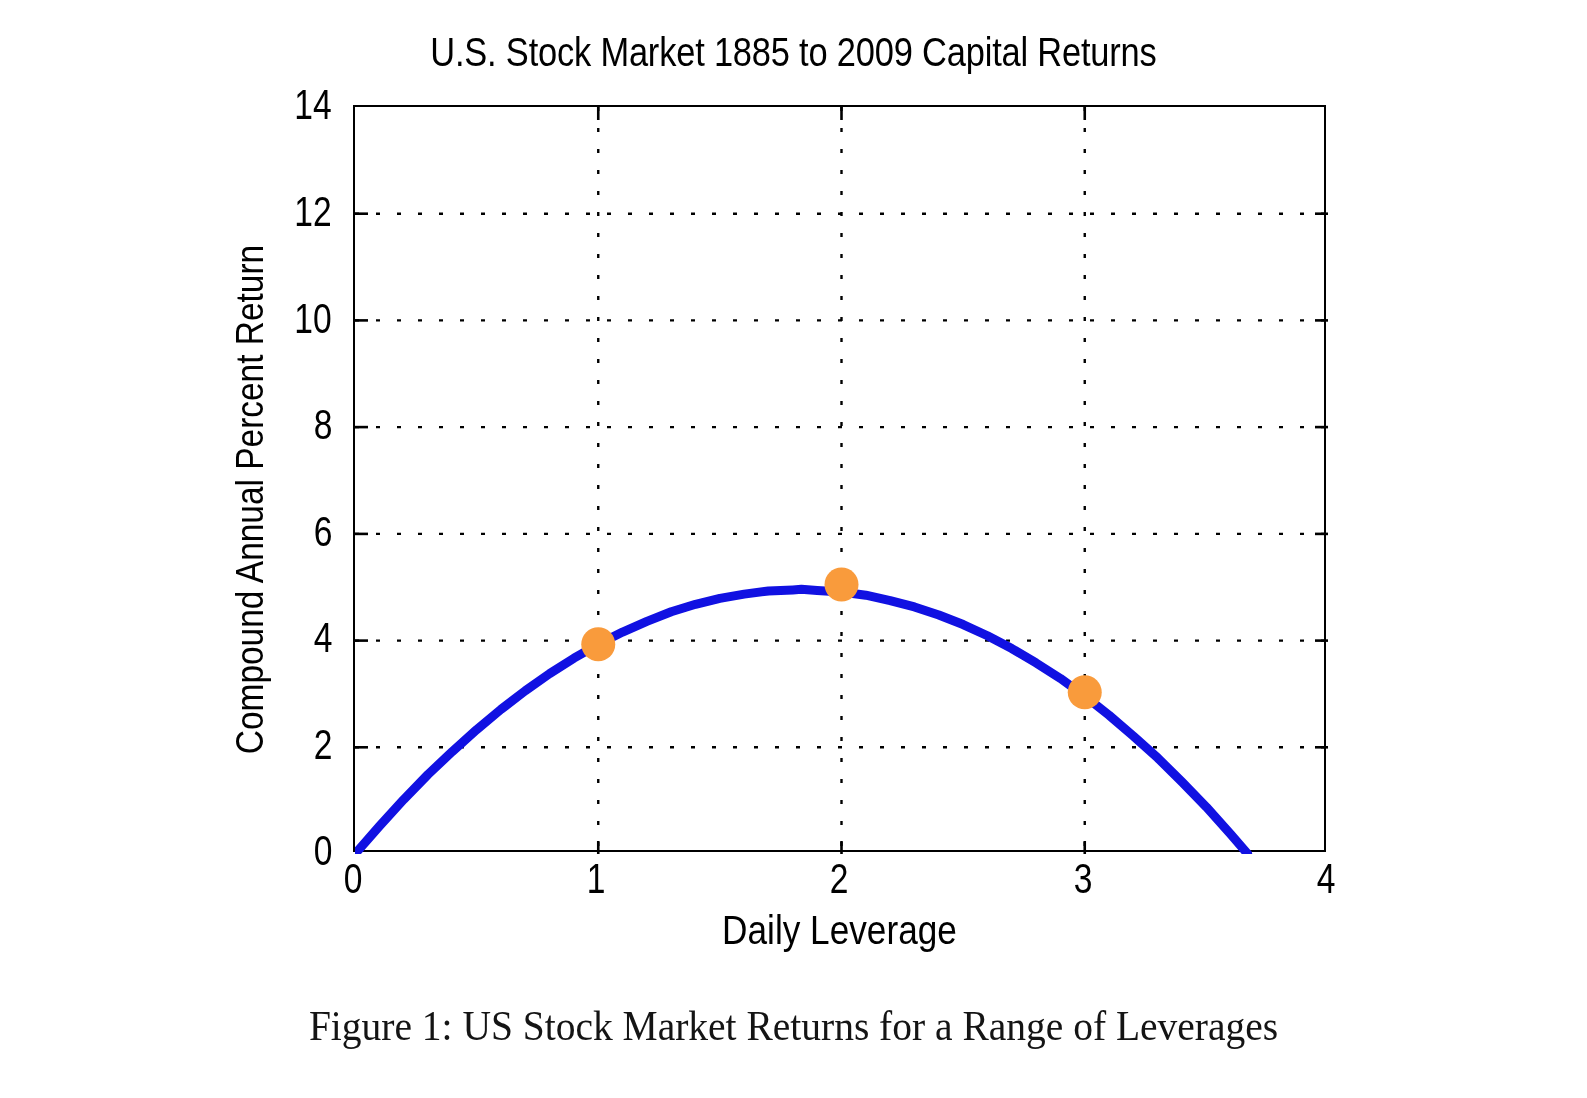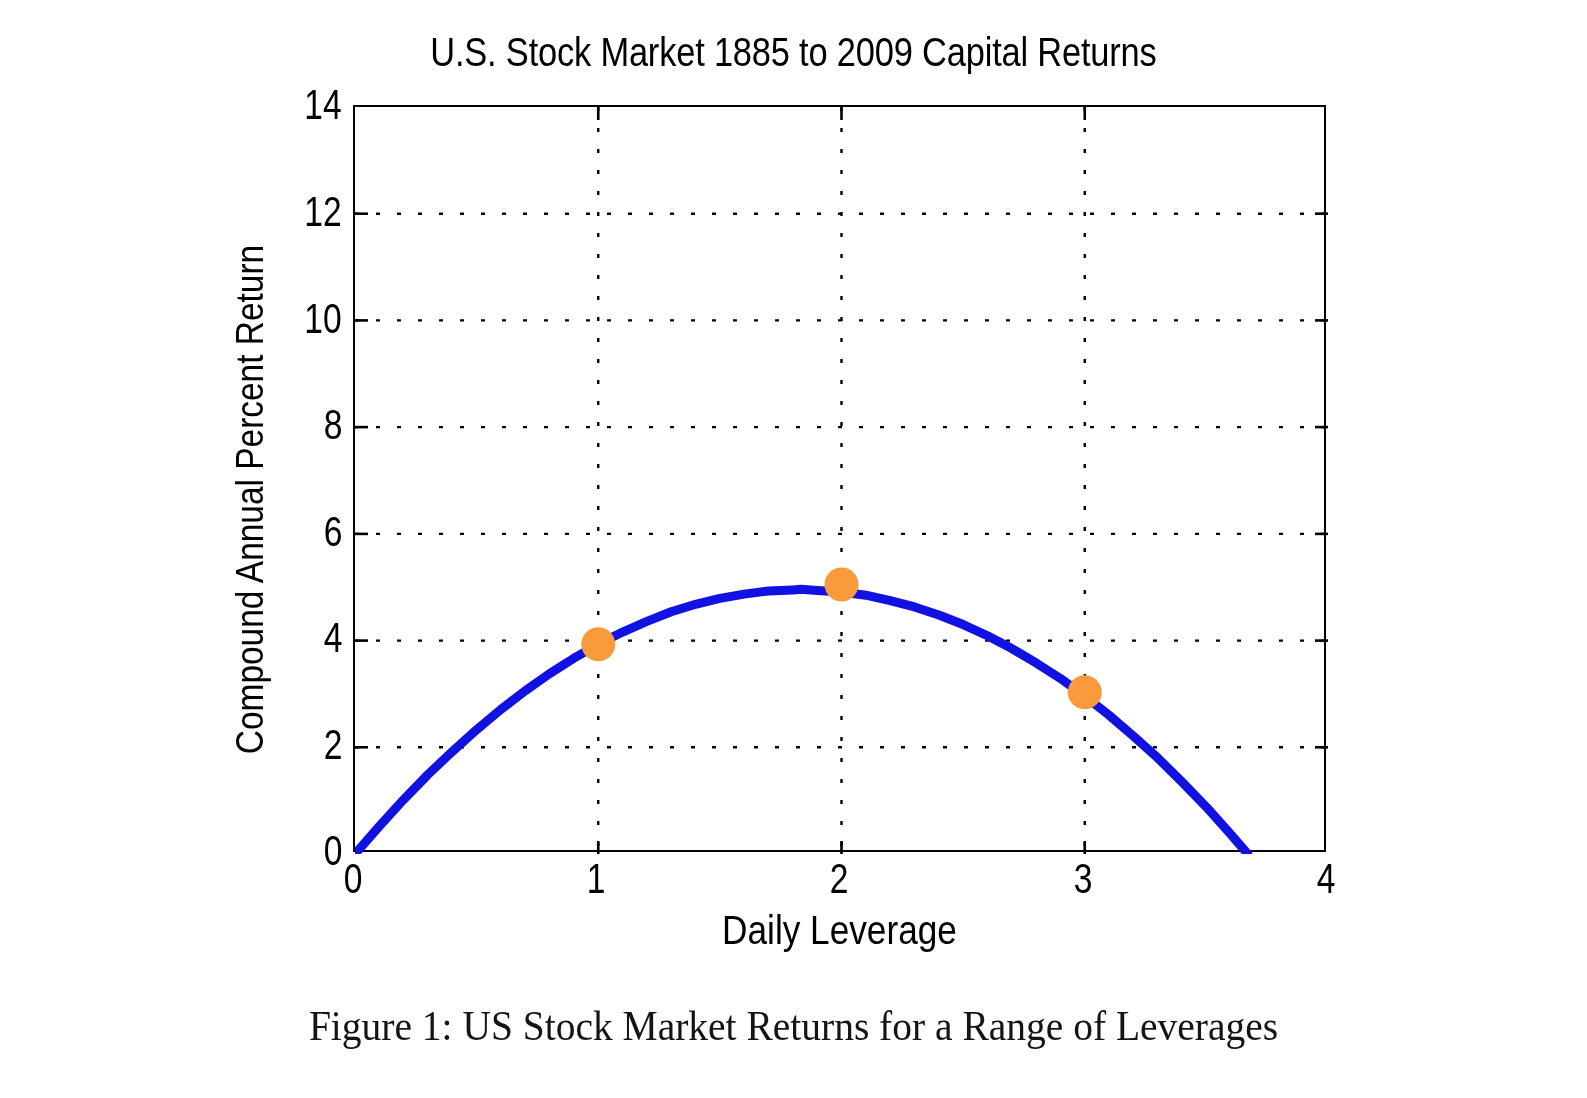--- a/index.html
+++ b/index.html
@@ -71,21 +71,21 @@
     transform: scaleX(0.80);
     white-space: nowrap;
   }
   .ytick {
     right: 0;
     text-align: right;
     transform-origin: 100% 50%;
   }
   #y-tick-labels {
     position: absolute;
-    left: 280px;
+    left: 270px;
     top: 105px;
     width: 62px;
     height: 747px;
   }
   #x-tick-labels {
     position: absolute;
     left: 353px;
     top: 858px;
     width: 973px;
     height: 56px;

